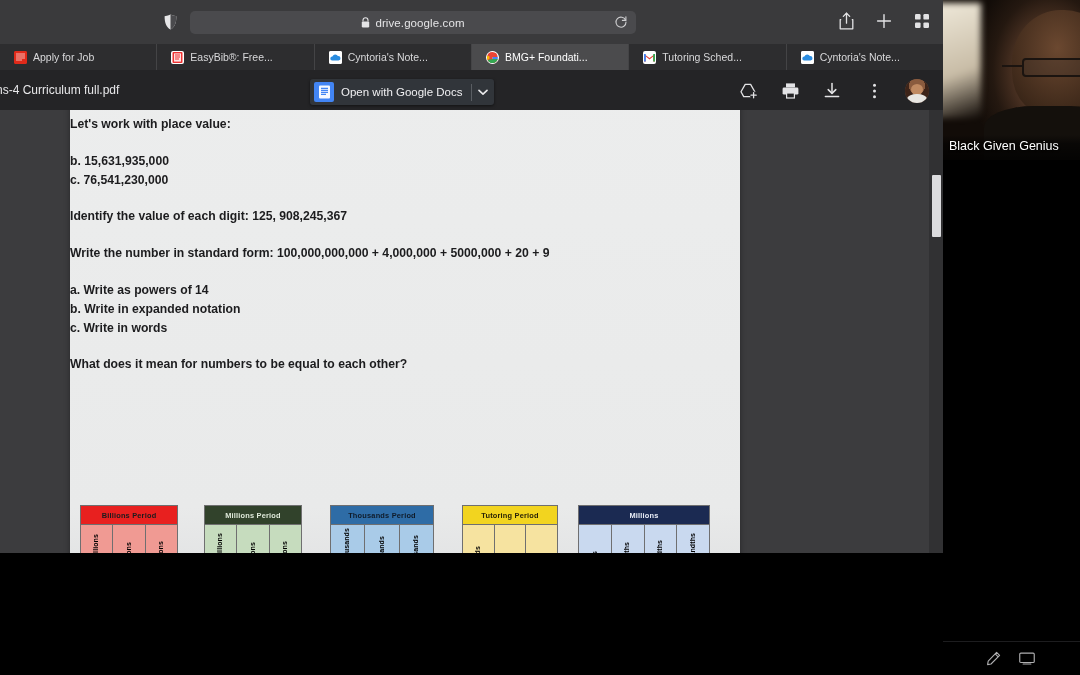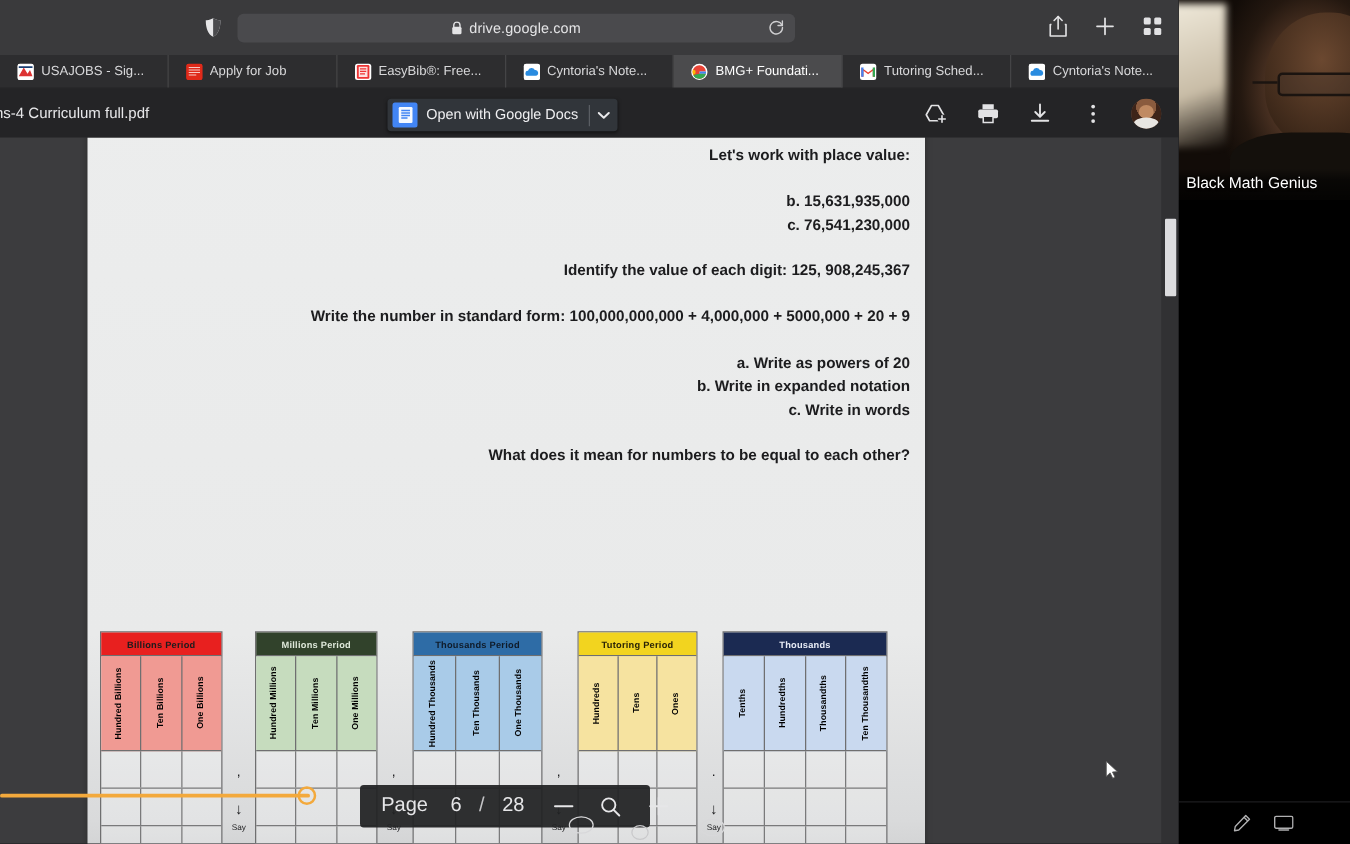--- a/index.html
+++ b/index.html
@@ -6,21 +6,21 @@
   html, body {
     width: 1080px; height: 675px;
     background: #000;
     font-family: "Liberation Sans", sans-serif;
     overflow: hidden;
   }
   #root { position: relative; width: 1080px; height: 675px; background:#000; }
 
   
   .browser {
-    position: absolute; left: 0; top: 0; width: 943px; height: 675px;
+    position: absolute; left: 0; top: 0; width: 943px; height: 553px;
     background: #3a3a3c;
     overflow: hidden;
   }
 
   
   .toolbar {
     position: relative; height: 44px; background: #3a3a3c;
     display: flex; align-items: center;
   }
   .shield-btn {
@@ -120,21 +120,21 @@
     position: absolute; left: 0; top: 110px; right: 0; bottom: 0;
     background: #3c3c3e; overflow: hidden;
   }
   .page {
     position: absolute; left: 70px; top: -35px;
     width: 670px; height: 745px;
     background: linear-gradient(#eceded 0%, #e9eaea 58%, #d9dadb 78%, #bcbdbe 92%, #a8a9aa 100%);
     box-shadow: 0 0 6px rgba(0,0,0,.35);
   }
 
-  .doc-body { position: absolute; left: 0; right: 12px; top: 40px; text-align: right; }
+  .doc-body { position: absolute; left: 0; right: 12px; top: 40px; }
   .dline {
     font-size: 12.2px; color: #1c1c1e; font-weight: 700;
     line-height: 18.8px; white-space: nowrap;
   }
   .dgap { height: 18px; }
 
   
   .charts {
     position: absolute; left: 10px; right: 6px; top: 430px; height: 230px;
   }
@@ -294,30 +294,20 @@
                 <rect x="9.4" y="1" width="5.6" height="5.6" rx="1.2"></rect>
                 <rect x="1" y="9.4" width="5.6" height="5.6" rx="1.2"></rect>
                 <rect x="9.4" y="9.4" width="5.6" height="5.6" rx="1.2"></rect>
               </g>
             </svg>
         </span>
       </div>
     </div>
 
     <div class="tabstrip">
-      <div class="tab">
-        <span class="favicon" style="background:#fff;">
-          <svg width="13" height="13" viewBox="0 0 13 13">
-              <rect width="13" height="13" fill="#fff"></rect>
-              <path d="M1 10 L5 3 L8 8 L10 5 L12 10 Z" fill="#d33"></path>
-              <path d="M1 2h11v1.4H1z" fill="#1a3e72"></path>
-            </svg>
-        </span>
-        <span class="tlabel">USAJOBS - Sig...</span>
-      </div>
       <div class="tab">
         <span class="favicon" style="background:#e02a1a;">
           <svg width="13" height="13" viewBox="0 0 13 13">
               <rect width="13" height="13" fill="#e02a1a"></rect>
               <path d="M2 3h9M2 5h9M2 7h9M2 9h6" stroke="#fff" stroke-width=".9" opacity=".75"></path>
             </svg>
         </span>
         <span class="tlabel">Apply for Job</span>
       </div>
       <div class="tab">
@@ -439,21 +429,21 @@
         <div class="doc-body">
           <div class="dline">Let's work with place value:</div>
           <div class="dgap"></div>
           <div class="dline">b. 15,631,935,000</div>
           <div class="dline">c. 76,541,230,000</div>
           <div class="dgap"></div>
           <div class="dline">Identify the value of each digit: 125, 908,245,367</div>
           <div class="dgap"></div>
           <div class="dline">Write the number in standard form: 100,000,000,000 + 4,000,000 + 5000,000 + 20 + 9</div>
           <div class="dgap"></div>
-          <div class="dline">a. Write as powers of 20</div>
+          <div class="dline">a. Write as powers of 14</div>
           <div class="dline">b. Write in expanded notation</div>
           <div class="dline">c. Write in words</div>
           <div class="dgap"></div>
           <div class="dline">What does it mean for numbers to be equal to each other?</div>
         </div>
 
         <div class="charts">
 
           <div class="chart" style="left:0px;width:98px;">
             <div class="chead" style="background:#e8201f;color:#1b1b1d;">Billions Period</div>
@@ -597,21 +587,21 @@
 
           </div>
 
           <div class="sep" style="left:480px;top:108px;">
             <div class="semi">.</div>
             <div class="arrow" style="margin-top:18px;">↓</div>
             <div class="say" style="margin-top:6px;">Say</div>
           </div>
 
           <div class="chart" style="left:498px;width:132px;">
-            <div class="chead" style="background:#1b2a52;color:#e8ecf6;">Thousands</div>
+            <div class="chead" style="background:#1b2a52;color:#e8ecf6;">Millions</div>
             <div class="cols" style="background:#c9d9ef;">
               <div class="col">
                   <span>Tenths</span>
                 </div>
               <div class="col">
                   <span>Hundredths</span>
                 </div>
               <div class="col">
                   <span>Thousandths</span>
                 </div>
@@ -687,21 +677,21 @@
     </span>
   </div>
 
   <div class="vpanel">
     <div class="vtile">
       <div class="vbg"></div>
       <div class="vglow"></div>
       <div class="vhead"></div>
       <div class="vglass"></div>
       <div class="vshirt"></div>
-      <div class="vname">Black Math Genius</div>
+      <div class="vname">Black Given Genius</div>
     </div>
     <div class="vfill"></div>
     <div class="vbottom">
       <span class="vb-ico">
         <svg width="15" height="15" viewBox="0 0 15 15">
             <path d="M10.6 1.4 13.6 4.4 5 13 1.6 13.6 2.2 10.2z" fill="none" stroke="#cfcfd1" stroke-width="1.1" stroke-linejoin="round"></path>
             <path d="M9.2 2.8 12.2 5.8" stroke="#cfcfd1" stroke-width="1.1"></path>
           </svg>
       </span>
       <span class="vb-ico">

